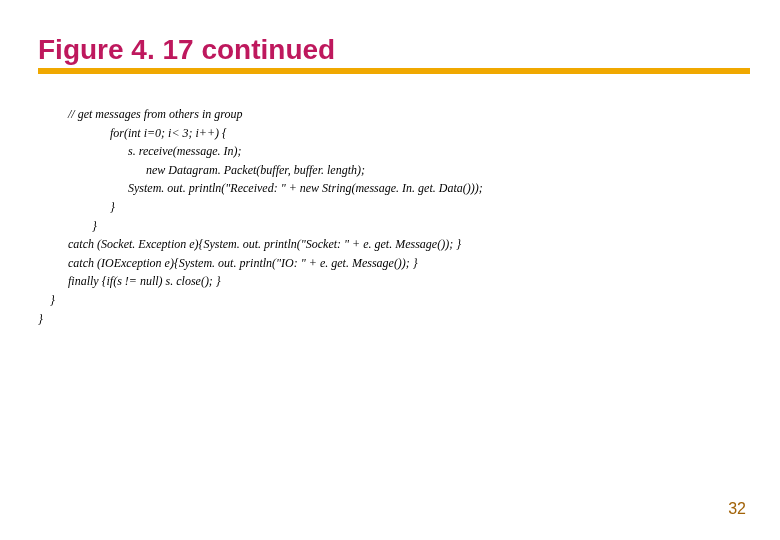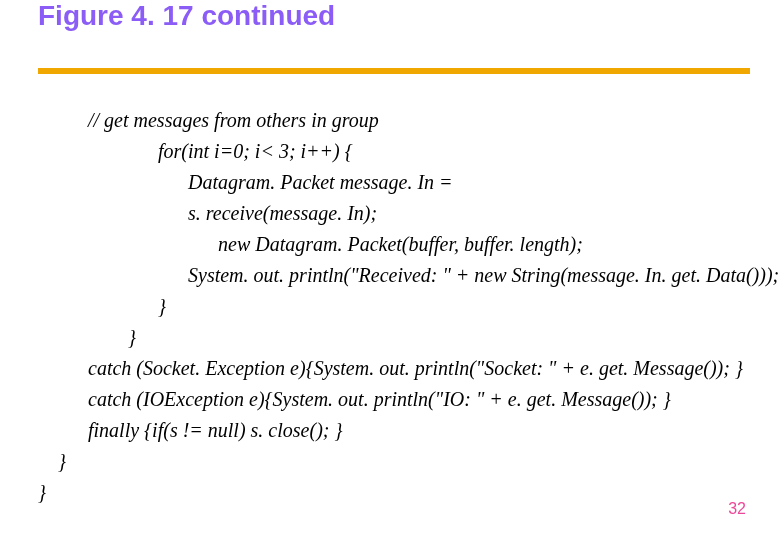--- a/index.html
+++ b/index.html
@@ -1,33 +1,32 @@
 <!DOCTYPE html>
 <html><head>
 <meta charset="utf-8">
 <style>
 html,body{margin:0;padding:0;width:780px;height:540px;background:#fff;font-family:"Times New Roman",Times,serif;color:#000;overflow:hidden}
 .slide{position:relative;width:780px;height:540px;box-sizing:border-box}
-.title{position:absolute;left:38px;top:0;font:bold 28px Arial,Helvetica,sans-serif;color:#8b5cf6}
+.title{position:absolute;left:38px;top:34px;font:bold 28px Arial,Helvetica,sans-serif;color:#be185d}
 .rule{position:absolute;left:38px;top:68px;right:30px;height:6px;background:#f0a800}
-.code{position:absolute;left:38px;top:105px;right:30px;font-style:italic;font-size:20px;line-height:1.55;white-space:nowrap}
+.code{position:absolute;left:38px;top:105px;right:30px;font-style:italic;font-size:12px;line-height:1.55;white-space:nowrap}
 .cl{display:block}
-.pagenum{position:absolute;right:34px;bottom:22px;font:16px Arial,Helvetica,sans-serif;color:#ec4899}
+.pagenum{position:absolute;right:34px;bottom:22px;font:16px Arial,Helvetica,sans-serif;color:#a16207}
 </style>
 </head>
 <body>
 
 <div class="slide">
   <div class="title">Figure 4. 17 continued</div>
   <div class="rule"></div>
 
   <div class="code">
     <span class="cl">&nbsp;&nbsp;&nbsp;&nbsp;&nbsp;&nbsp;&nbsp;&nbsp;&nbsp;&nbsp;// get messages from others in group</span>
     <span class="cl">&nbsp;&nbsp;&nbsp;&nbsp;&nbsp;&nbsp;&nbsp;&nbsp;&nbsp;&nbsp;&nbsp;&nbsp;&nbsp;&nbsp;&nbsp;&nbsp;&nbsp;&nbsp;&nbsp;&nbsp;&nbsp;&nbsp;&nbsp;&nbsp;for(int i=0; i&lt; 3; i++) {</span>
-    <span class="cl">&nbsp;&nbsp;&nbsp;&nbsp;&nbsp;&nbsp;&nbsp;&nbsp;&nbsp;&nbsp;&nbsp;&nbsp;&nbsp;&nbsp;&nbsp;&nbsp;&nbsp;&nbsp;&nbsp;&nbsp;&nbsp;&nbsp;&nbsp;&nbsp;&nbsp;&nbsp;&nbsp;&nbsp;&nbsp;&nbsp;Datagram. Packet message. In =</span>
     <span class="cl">&nbsp;&nbsp;&nbsp;&nbsp;&nbsp;&nbsp;&nbsp;&nbsp;&nbsp;&nbsp;&nbsp;&nbsp;&nbsp;&nbsp;&nbsp;&nbsp;&nbsp;&nbsp;&nbsp;&nbsp;&nbsp;&nbsp;&nbsp;&nbsp;&nbsp;&nbsp;&nbsp;&nbsp;&nbsp;&nbsp;s. receive(message. In);</span>
     <span class="cl">&nbsp;&nbsp;&nbsp;&nbsp;&nbsp;&nbsp;&nbsp;&nbsp;&nbsp;&nbsp;&nbsp;&nbsp;&nbsp;&nbsp;&nbsp;&nbsp;&nbsp;&nbsp;&nbsp;&nbsp;&nbsp;&nbsp;&nbsp;&nbsp;&nbsp;&nbsp;&nbsp;&nbsp;&nbsp;&nbsp;&nbsp;&nbsp;&nbsp;&nbsp;&nbsp;&nbsp;new Datagram. Packet(buffer, buffer. length);</span>
     <span class="cl">&nbsp;&nbsp;&nbsp;&nbsp;&nbsp;&nbsp;&nbsp;&nbsp;&nbsp;&nbsp;&nbsp;&nbsp;&nbsp;&nbsp;&nbsp;&nbsp;&nbsp;&nbsp;&nbsp;&nbsp;&nbsp;&nbsp;&nbsp;&nbsp;&nbsp;&nbsp;&nbsp;&nbsp;&nbsp;&nbsp;System. out. println("Received: " + new String(message. In. get. Data()));</span>
     <span class="cl">&nbsp;&nbsp;&nbsp;&nbsp;&nbsp;&nbsp;&nbsp;&nbsp;&nbsp;&nbsp;&nbsp;&nbsp;&nbsp;&nbsp;&nbsp;&nbsp;&nbsp;&nbsp;&nbsp;&nbsp;&nbsp;&nbsp;&nbsp;&nbsp;}</span>
     <span class="cl">&nbsp;&nbsp;&nbsp;&nbsp;&nbsp;&nbsp;&nbsp;&nbsp;&nbsp;&nbsp;&nbsp;&nbsp;&nbsp;&nbsp;&nbsp;&nbsp;&nbsp;&nbsp;}</span>
     <span class="cl">&nbsp;&nbsp;&nbsp;&nbsp;&nbsp;&nbsp;&nbsp;&nbsp;&nbsp;&nbsp;catch (Socket. Exception e){System. out. println("Socket: " + e. get. Message()); }</span>
     <span class="cl">&nbsp;&nbsp;&nbsp;&nbsp;&nbsp;&nbsp;&nbsp;&nbsp;&nbsp;&nbsp;catch (IOException e){System. out. println("IO: " + e. get. Message()); }</span>
     <span class="cl">&nbsp;&nbsp;&nbsp;&nbsp;&nbsp;&nbsp;&nbsp;&nbsp;&nbsp;&nbsp;finally {if(s != null) s. close(); }</span>
     <span class="cl">&nbsp;&nbsp;&nbsp;&nbsp;}</span>
     <span class="cl">}</span>

